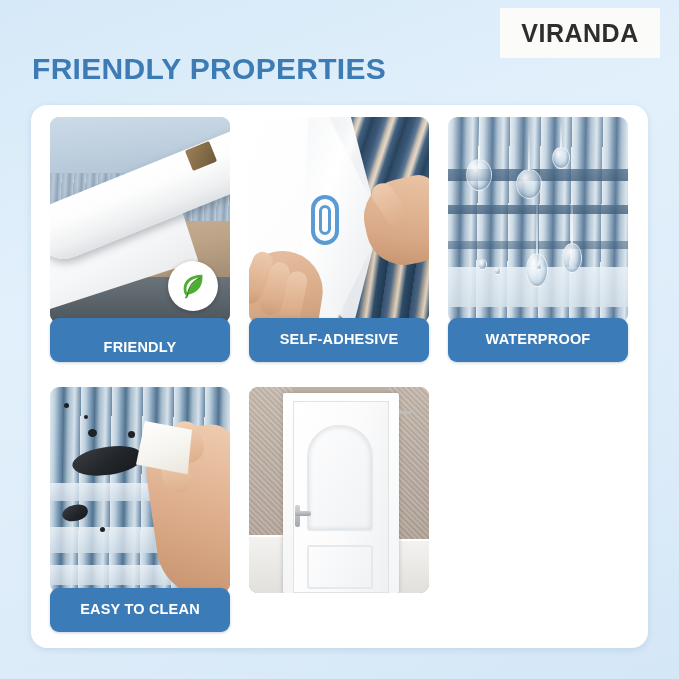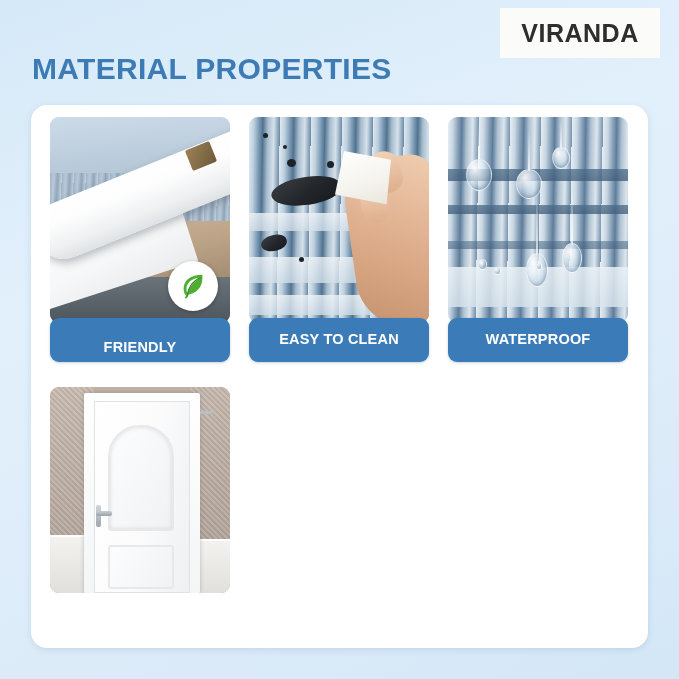--- a/index.html
+++ b/index.html
@@ -482,21 +482,21 @@
 </style>
 </head>
 <body>
 
 <div id="page">
 
   <div id="brand-badge">
     <span class="brand-text">VIRANDA</span>
   </div>
 
-  <div id="page-title">MATERIAL PROPERTIES</div>
+  <div id="page-title">FRIENDLY PROPERTIES</div>
 
   <div id="panel">
     <div id="grid">
 
 
       <div class="card">
         <div class="card-photo ph-eco">
           <div class="sky"></div>
           <div class="sea"></div>
           <div class="sand"></div>
@@ -516,40 +516,38 @@
           </div>
         </div>
         <div class="card-label two-line">
           <span class="label-text">
             <br>
             <span>FRIENDLY</span>
           </span>
         </div>
       </div>
 
-
       <div class="card">
-        <div class="card-photo ph-clean">
-          <div class="band b1"></div>
-          <div class="band b2"></div>
-          <div class="band b3"></div>
-          <div class="dot dt1"></div>
-          <div class="dot dt2"></div>
-          <div class="dot dt3"></div>
-          <div class="dot dt4"></div>
-          <div class="dot dt5"></div>
-          <div class="smudge s-main"></div>
-          <div class="smudge s-2"></div>
-          <div class="hand"></div>
-          <div class="knuckle k1"></div>
-          <div class="knuckle k2"></div>
-          <div class="cloth"></div>
+        <div class="card-photo ph-adh">
+          <div class="marble"></div>
+          <div class="marble2"></div>
+          <div class="peel-white"></div>
+          <div class="peel-fold"></div>
+          <div class="clip-logo"></div>
+          <div class="clip-inner"></div>
+          <div class="hand-left">
+            <div class="finger f1"></div>
+            <div class="finger f2"></div>
+            <div class="finger f3"></div>
+          </div>
+          <div class="hand-right"></div>
+          <div class="thumb-right"></div>
         </div>
         <div class="card-label">
-          <span class="label-text">EASY TO CLEAN</span>
+          <span class="label-text">SELF-ADHESIVE</span>
         </div>
       </div>
 
       <div class="card">
         <div class="card-photo ph-water">
           <div class="band-dark bd1"></div>
           <div class="band-dark bd2"></div>
           <div class="band-dark bd3"></div>
           <div class="band-light bl1"></div>
           <div class="trail t1"></div>
@@ -565,20 +563,42 @@
           <div class="drop d6"></div>
           <div class="drop d7"></div>
           <div class="drop d8"></div>
         </div>
         <div class="card-label">
           <span class="label-text">WATERPROOF</span>
         </div>
       </div>
 
       <div class="card">
+        <div class="card-photo ph-clean">
+          <div class="band b1"></div>
+          <div class="band b2"></div>
+          <div class="band b3"></div>
+          <div class="dot dt1"></div>
+          <div class="dot dt2"></div>
+          <div class="dot dt3"></div>
+          <div class="dot dt4"></div>
+          <div class="dot dt5"></div>
+          <div class="smudge s-main"></div>
+          <div class="smudge s-2"></div>
+          <div class="hand"></div>
+          <div class="knuckle k1"></div>
+          <div class="knuckle k2"></div>
+          <div class="cloth"></div>
+        </div>
+        <div class="card-label">
+          <span class="label-text">EASY TO CLEAN</span>
+        </div>
+      </div>
+
+      <div class="card">
         <div class="card-photo ph-door">
           <div class="wall-l"></div>
           <div class="wall-r"></div>
           <div class="baseboard-l"></div>
           <div class="baseboard-r"></div>
           <div class="frame"></div>
           <div class="door"></div>
           <div class="panel-top"></div>
           <div class="panel-bot"></div>
           <div class="handle-base"></div>

